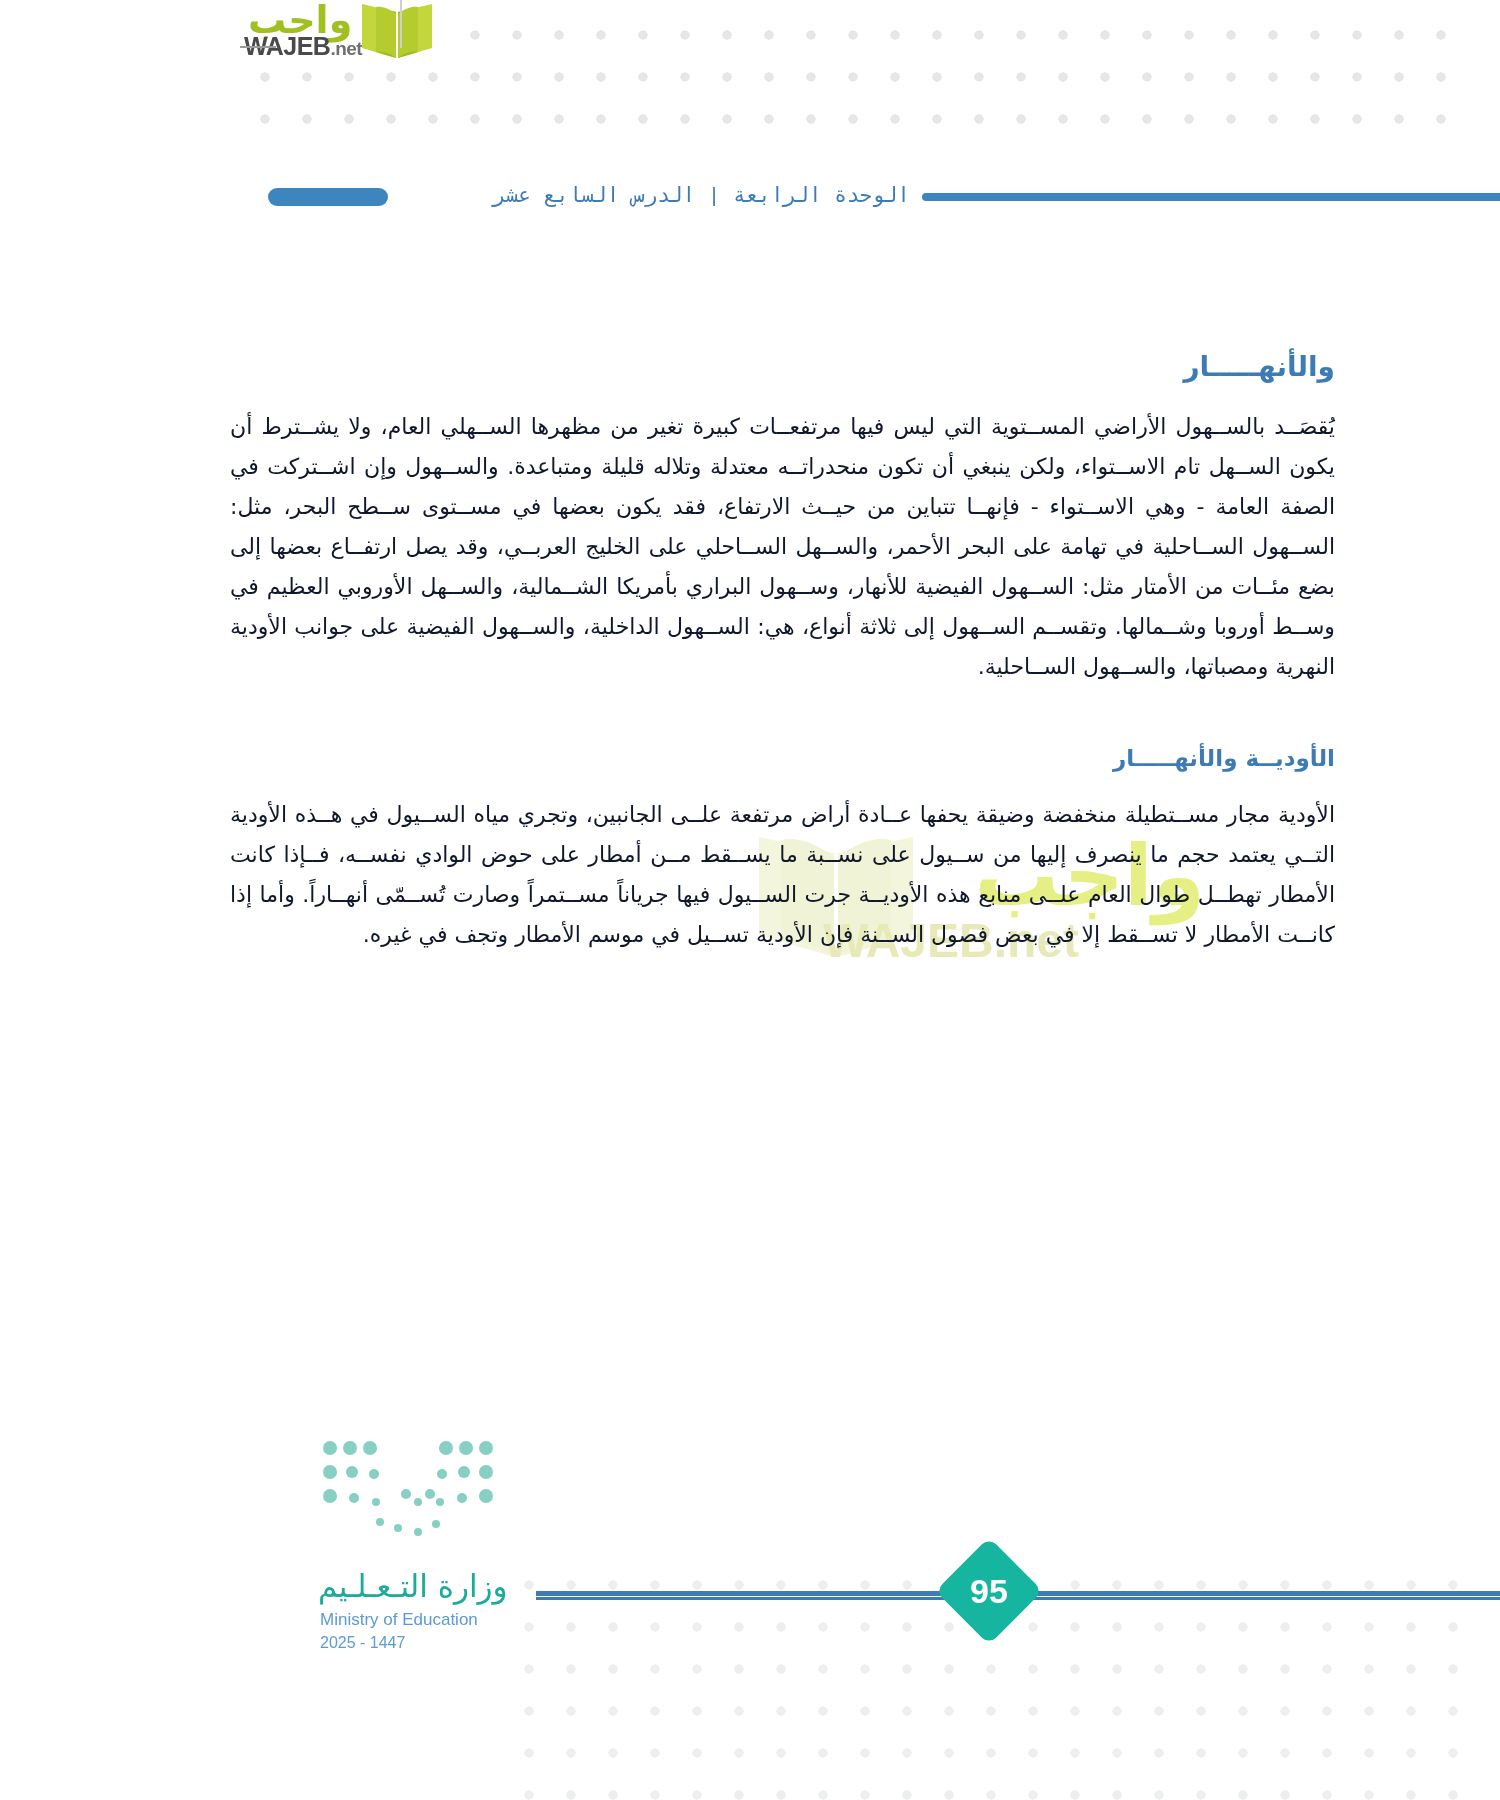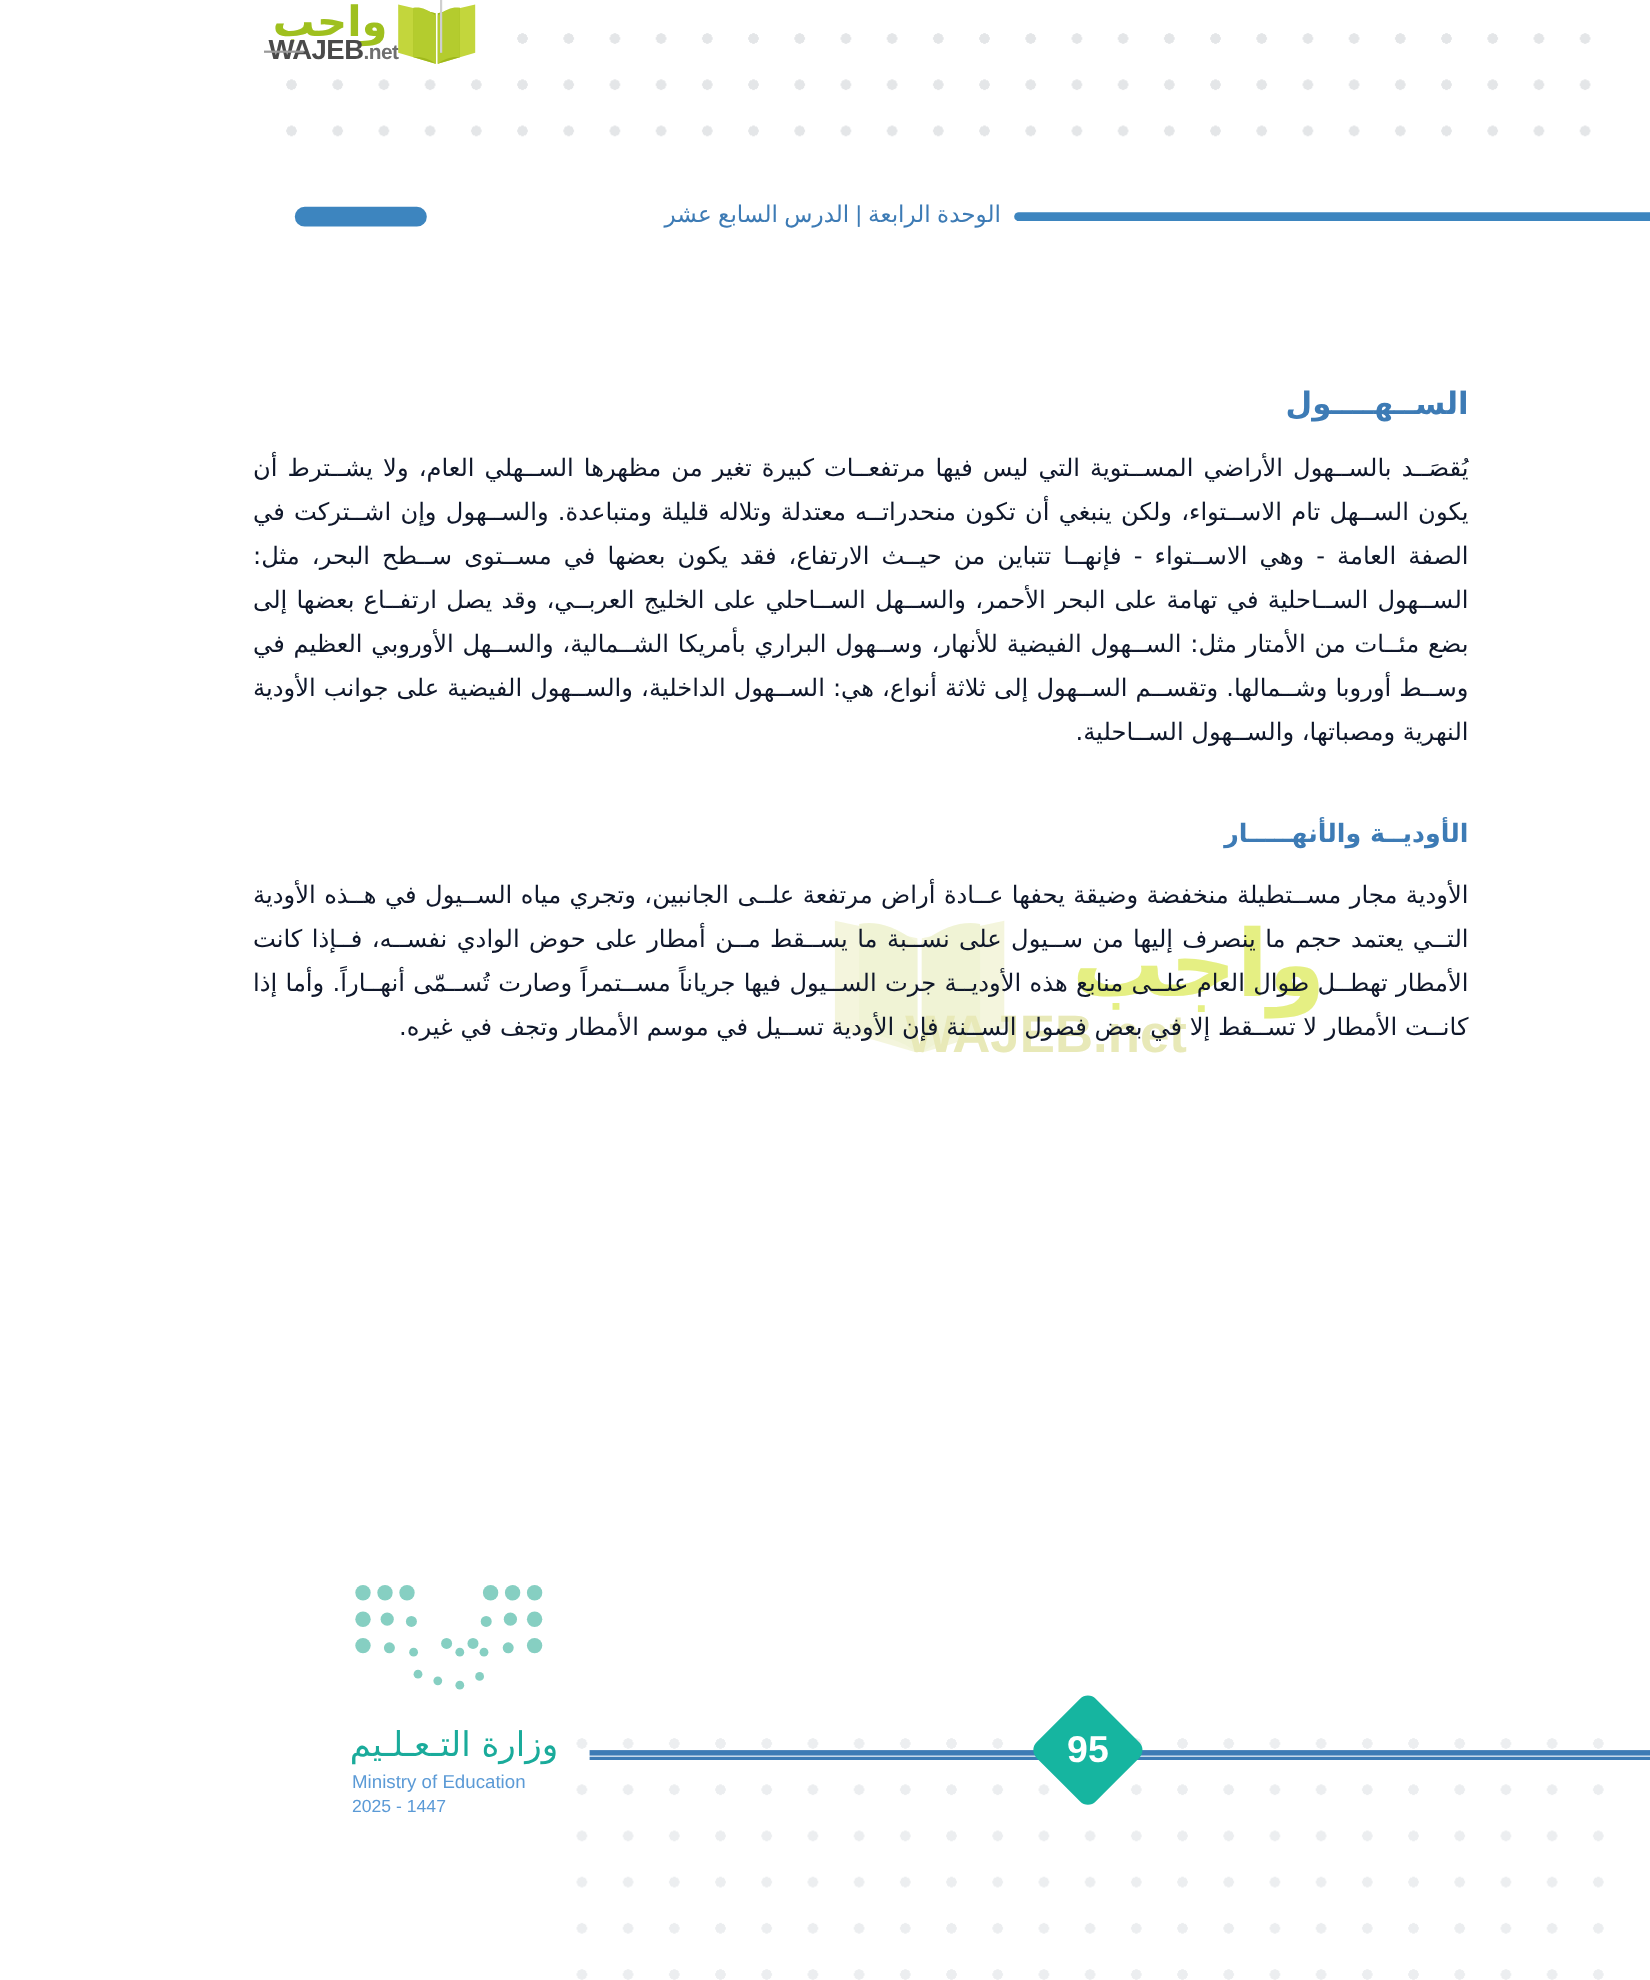--- a/index.html
+++ b/index.html
@@ -102,21 +102,21 @@
     top:8px; right:28px;
     width:790px; height:8px;
     background:#3d85bf;
     border-radius:4px;
   }
   .header-text{
     position:absolute;
     top:-2px; right:830px;
     font-size:21px;
     color:#3d7bb5;
-    font-family:Liberation Sans, sans-serif;
+    font-family:Liberation Mono, monospace;
     white-space:nowrap;
     direction:rtl;
   }
 
   
   .content{
     position:absolute;
     top:350px; right:165px;
     width:1120px;
     direction:rtl;
@@ -380,21 +380,21 @@
       <path d="M87 22 L87 126 L162 104 L162 6 Z" fill="#e7ebb4"></path>
       <path d="M83 26 C62 10 44 6 30 9 L30 110 C46 108 68 114 83 126 Z" fill="#dfe6a4"></path>
       <path d="M87 26 C108 10 126 6 140 9 L140 110 C124 108 102 114 87 126 Z" fill="#dfe6a4"></path>
     </svg>
     <div class="wm-ar">واجب</div>
     <div class="wm-en">WAJEB.net</div>
   </div>
 
   <div class="content">
 
-    <h2 class="section-title">الســهــــول</h2>
+    <h2 class="section-title">والأنهـــــار</h2>
     <p class="body-par">يُقصَــد بالســهول الأراضي المســتوية التي ليس فيها مرتفعــات كبيرة تغير من مظهرها الســهلي العام، ولا يشــترط أن يكون الســهل تام الاســتواء، ولكن ينبغي أن تكون منحدراتــه معتدلة وتلاله قليلة ومتباعدة. والســهول وإن اشــتركت في الصفة العامة - وهي الاســتواء - فإنهــا تتباين من حيــث الارتفاع، فقد يكون بعضها في مســتوى ســطح البحر، مثل: الســهول الســاحلية في تهامة على البحر الأحمر، والســهل الســاحلي على الخليج العربــي، وقد يصل ارتفــاع بعضها إلى بضع مئــات من الأمتار مثل: الســهول الفيضية للأنهار، وســهول البراري بأمريكا الشــمالية، والســهل الأوروبي العظيم في وســط أوروبا وشــمالها. وتقســم الســهول إلى ثلاثة أنواع، هي: الســهول الداخلية، والســهول الفيضية على جوانب الأودية النهرية ومصباتها، والســهول الســاحلية.</p>
 
     <h2 class="section-title second">الأوديــة والأنهـــــار</h2>
     <p class="body-par">الأودية مجار مســتطيلة منخفضة وضيقة يحفها عــادة أراض مرتفعة علــى الجانبين، وتجري مياه الســيول في هــذه الأودية التــي يعتمد حجم ما ينصرف إليها من ســيول على نســبة ما يســقط مــن أمطار على حوض الوادي نفســه، فــإذا كانت الأمطار تهطــل طوال العام علــى منابع هذه الأوديــة جرت الســيول فيها جرياناً مســتمراً وصارت تُســمّى أنهــاراً. وأما إذا كانــت الأمطار لا تســقط إلا في بعض فصول الســنة فإن الأودية تســيل في موسم الأمطار وتجف في غيره.</p>
 
   </div>
 
 
   <div class="footer-dots"></div>
   <div class="footer-dots-mask-top"></div>

